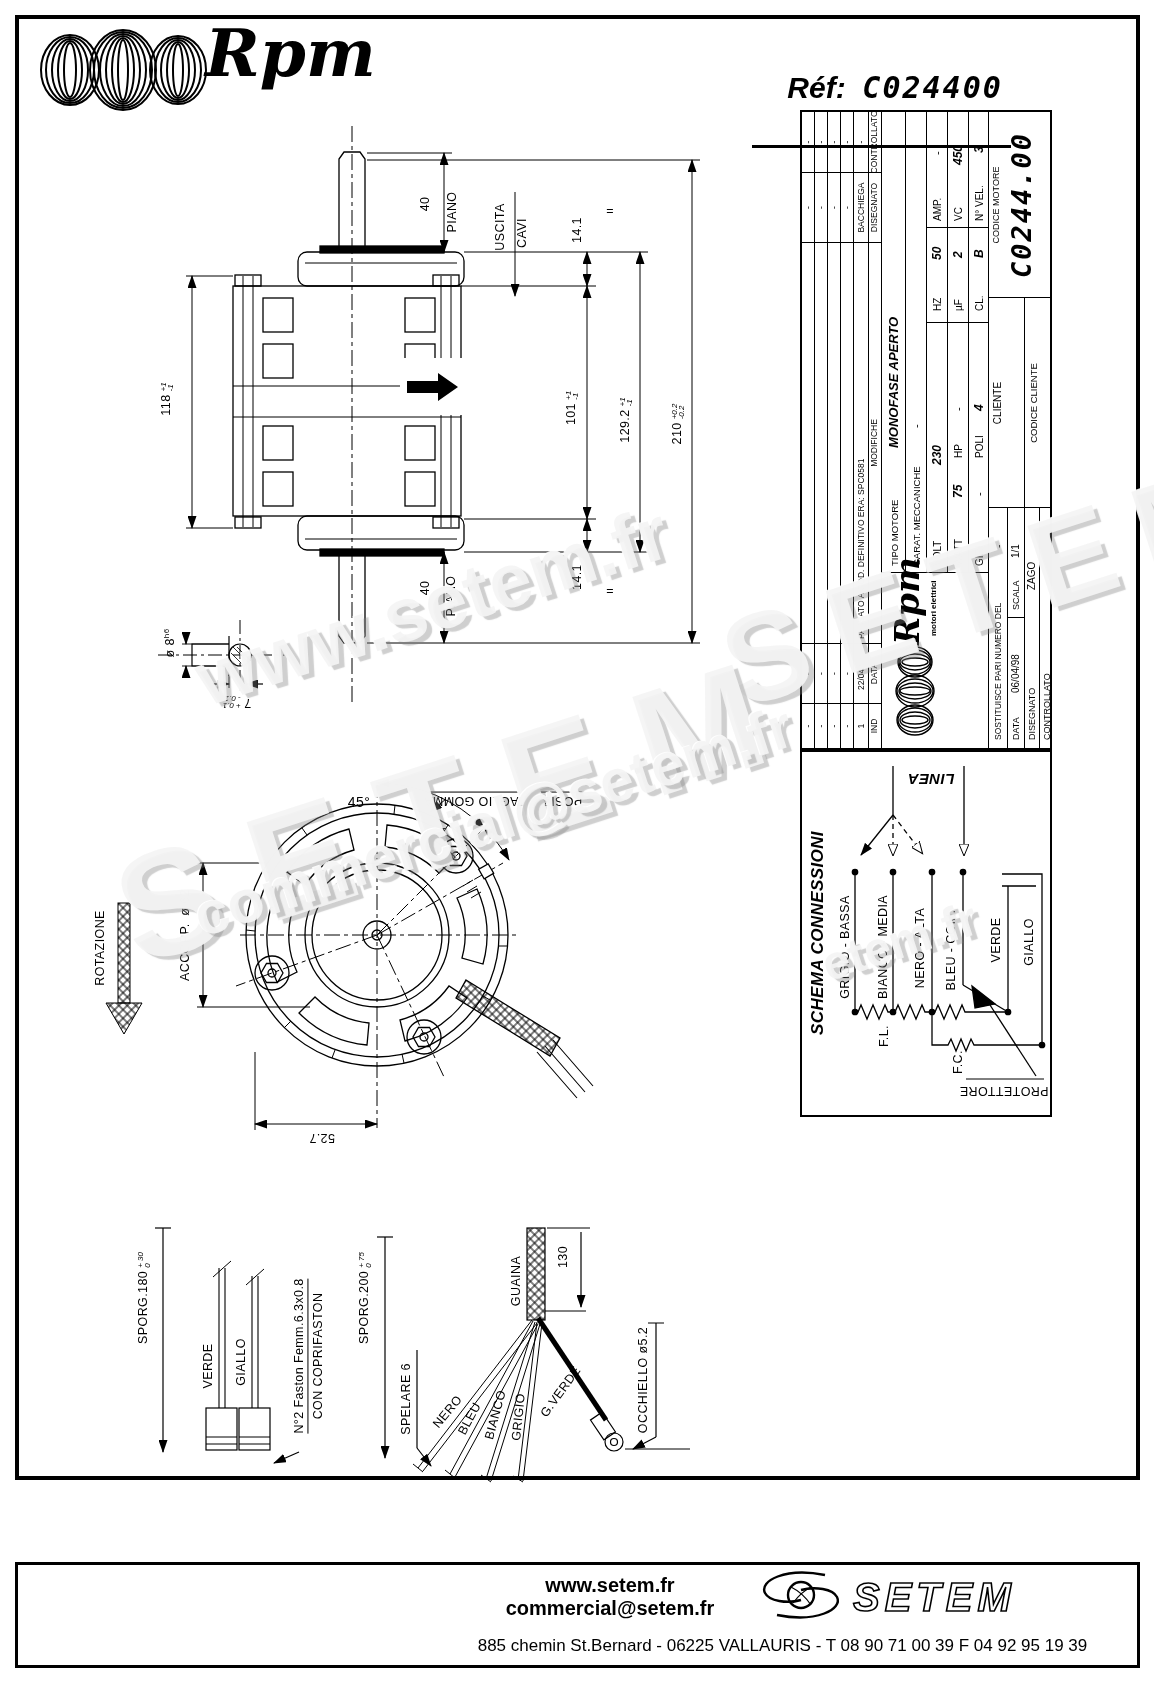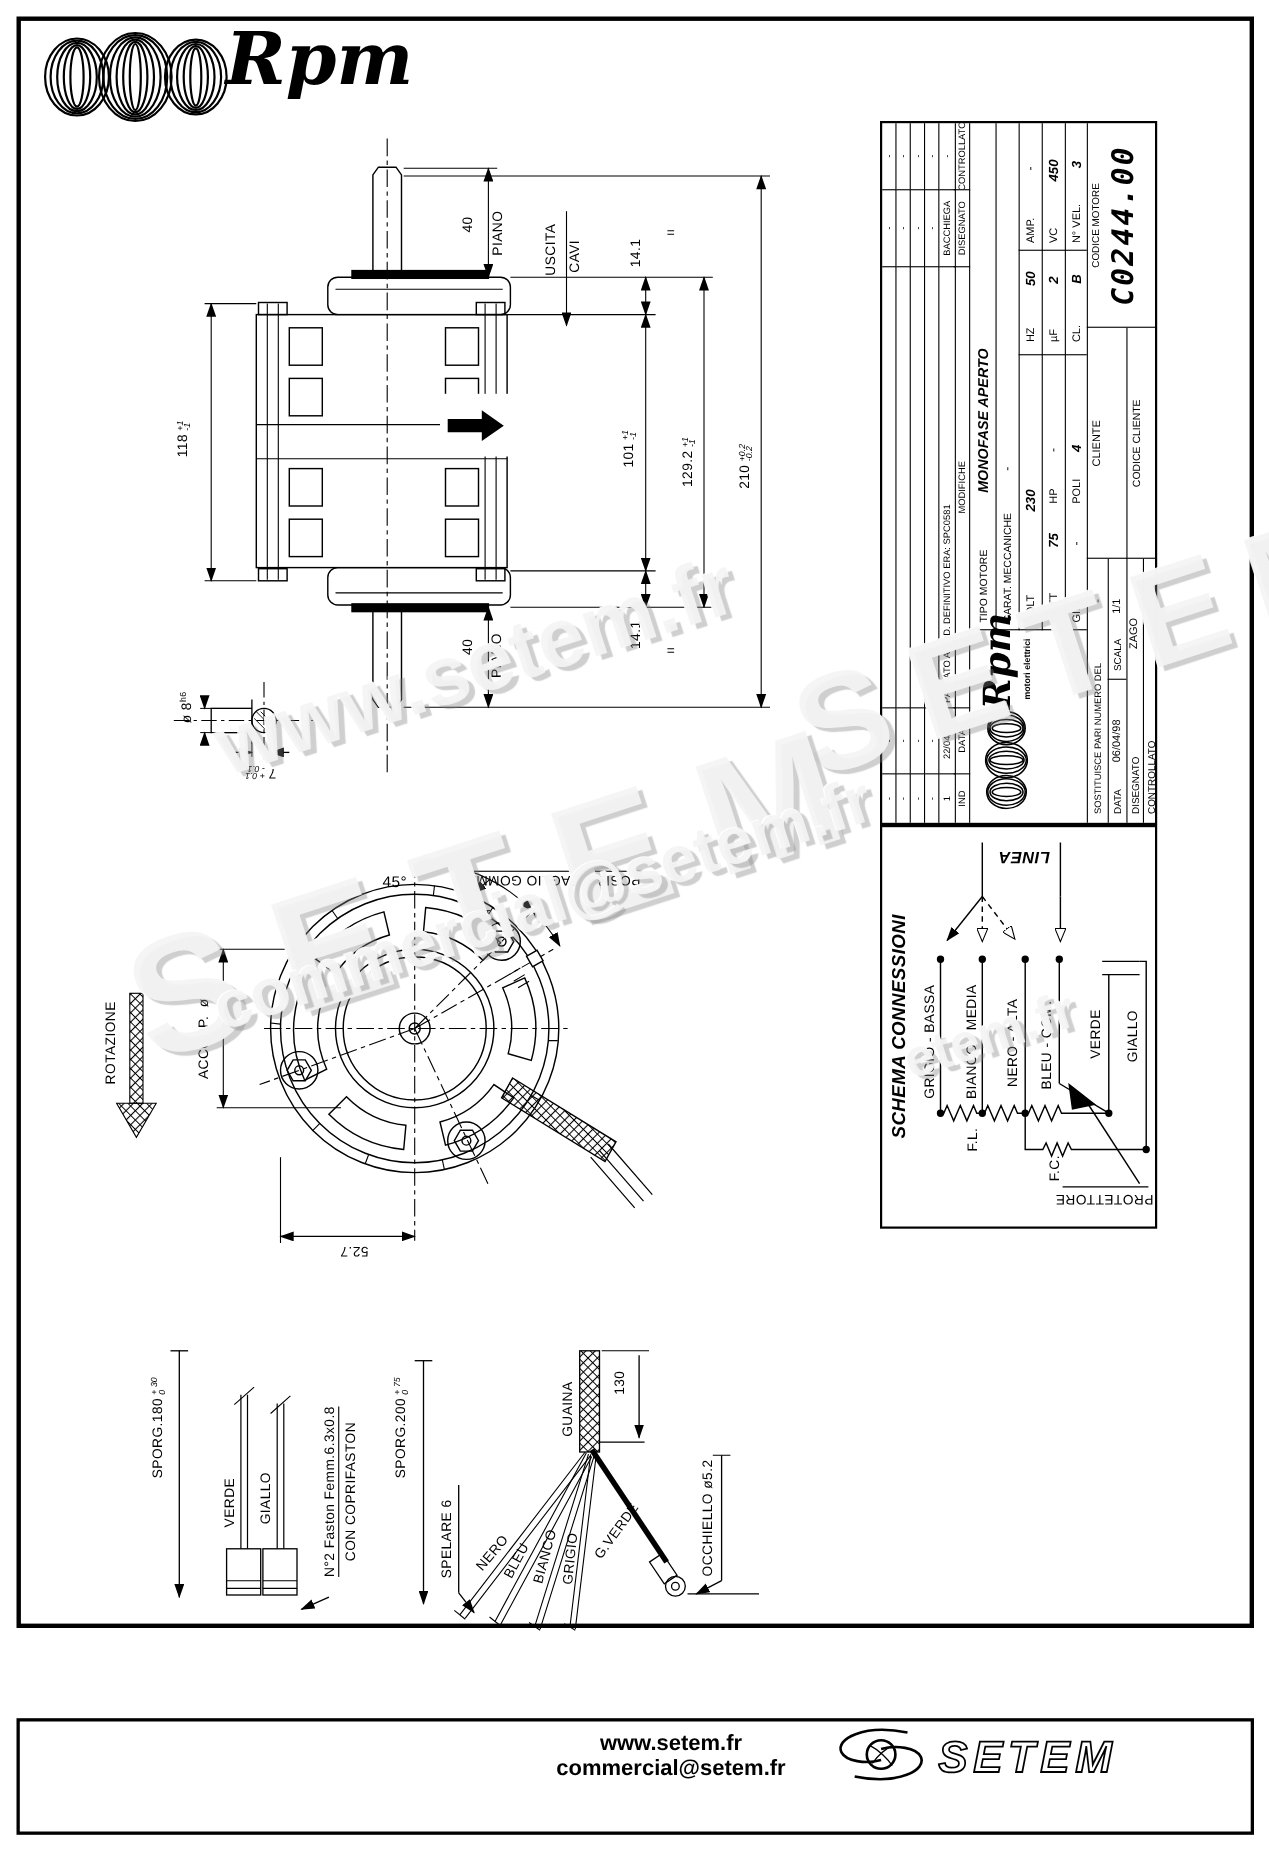--- a/index.html
+++ b/index.html
@@ -245,20 +245,23 @@
         <ellipse cx="88" cy="45" rx="29" ry="38"></ellipse>
         <ellipse cx="88" cy="45" rx="33" ry="40"></ellipse>
       <ellipse cx="143" cy="45" rx="5" ry="26"></ellipse>
         <ellipse cx="143" cy="45" rx="11" ry="28"></ellipse>
         <ellipse cx="143" cy="45" rx="17" ry="30"></ellipse>
         <ellipse cx="143" cy="45" rx="23" ry="32"></ellipse>
         <ellipse cx="143" cy="45" rx="28" ry="34"></ellipse>
     </g>
   </svg>
   <div style="position:absolute;left:205px;top:14px;font-family:'DejaVu Serif',serif;font-style:italic;font-weight:bold;font-size:66px;z-index:2;">Rpm</div>
+  <div style="position:absolute;left:752px;top:36px;z-index:2;border-bottom:3px solid #000;padding:0 8px 6px 2px;font-size:30px;font-weight:bold;font-style:italic;white-space:pre;">
+    <span>Réf:</span><span>  </span><span class="mono" style="letter-spacing:2px;">C024400</span>
+  </div>
 
   <div class="lbl r90" style="left:426px;top:204px;">40</div>
   <div class="lbl r90" style="left:453px;top:212px;">PIANO</div>
   <div class="lbl r90" style="left:501px;top:227px;">USCITA</div>
   <div class="lbl r90" style="left:523px;top:233px;">CAVI</div>
   <div class="lbl r90" style="left:578px;top:230px;">14.1</div>
   <div class="lbl" style="left:610px;top:212px;">=</div>
   <div class="lbl r90" style="left:167px;top:399px;"><span>118</span><span class="tol"><i>+1</i><i>-1</i></span></div>
   <div class="lbl r90" style="left:572px;top:408px;"><span>101</span><span class="tol"><i>+1</i><i>-1</i></span></div>
   <div class="lbl r90" style="left:626px;top:420px;"><span>129.2</span><span class="tol"><i>+1</i><i>-1</i></span></div>
@@ -431,14 +434,15 @@
   </div>
   <svg width="330" height="62" style="position:absolute;left:755px;top:1567px;z-index:3;">
     <g stroke="#000" fill="none" stroke-width="2.4">
       <path d="M70,8 C30,0 4,14 10,26 C14,34 32,37 46,33"></path>
       <path d="M22,48 C62,56 88,42 82,30 C78,22 60,19 46,23"></path>
       <circle cx="46" cy="28" r="13"></circle>
       <path d="M36,20 C44,24 52,32 56,38 M38,36 C44,28 52,22 56,20" stroke-width="1.2"></path>
     </g>
     <text x="98" y="44" font-family="Liberation Sans, sans-serif" font-size="40" font-style="italic" font-weight="bold" fill="#fff" stroke="#000" stroke-width="1.6" letter-spacing="5">SETEM</text>
   </svg>
+  <div style="position:absolute;left:430px;top:1636px;width:705px;text-align:center;font-size:17px;z-index:3;">885 chemin St.Bernard  -  06225 VALLAURIS  -  T 08 90 71 00 39   F 04 92 95 19 39</div>
 
 </div>
 
 </body></html>

